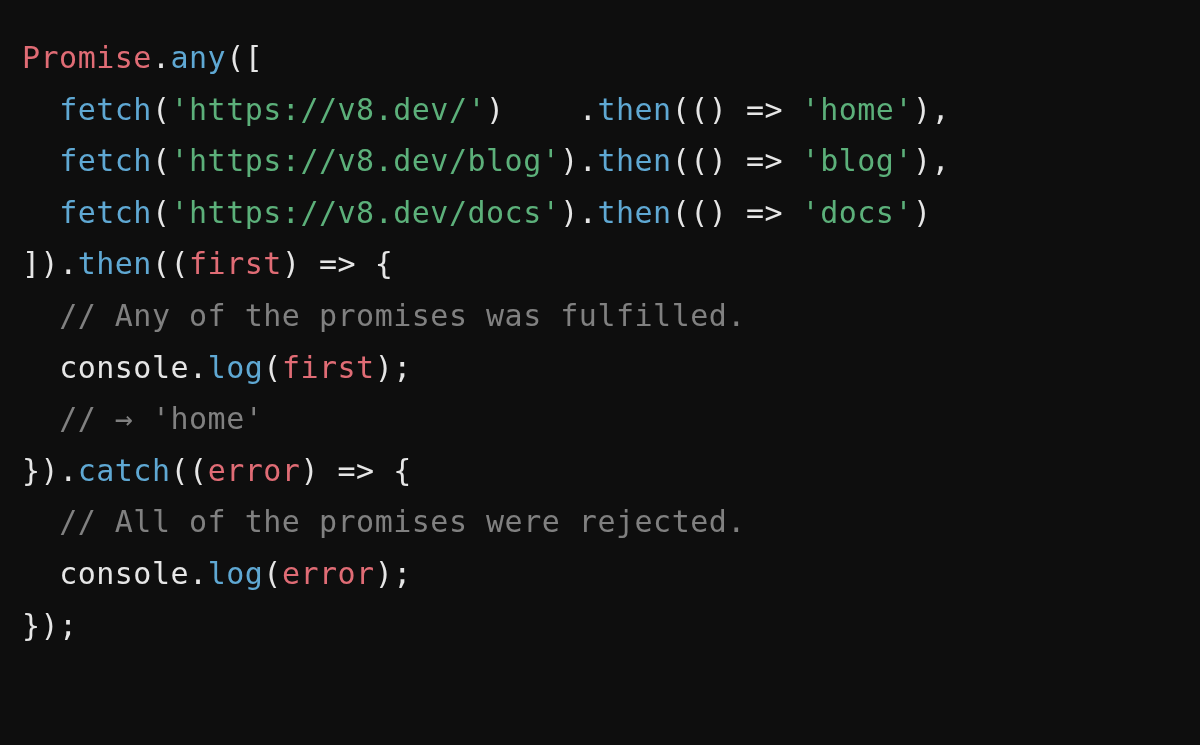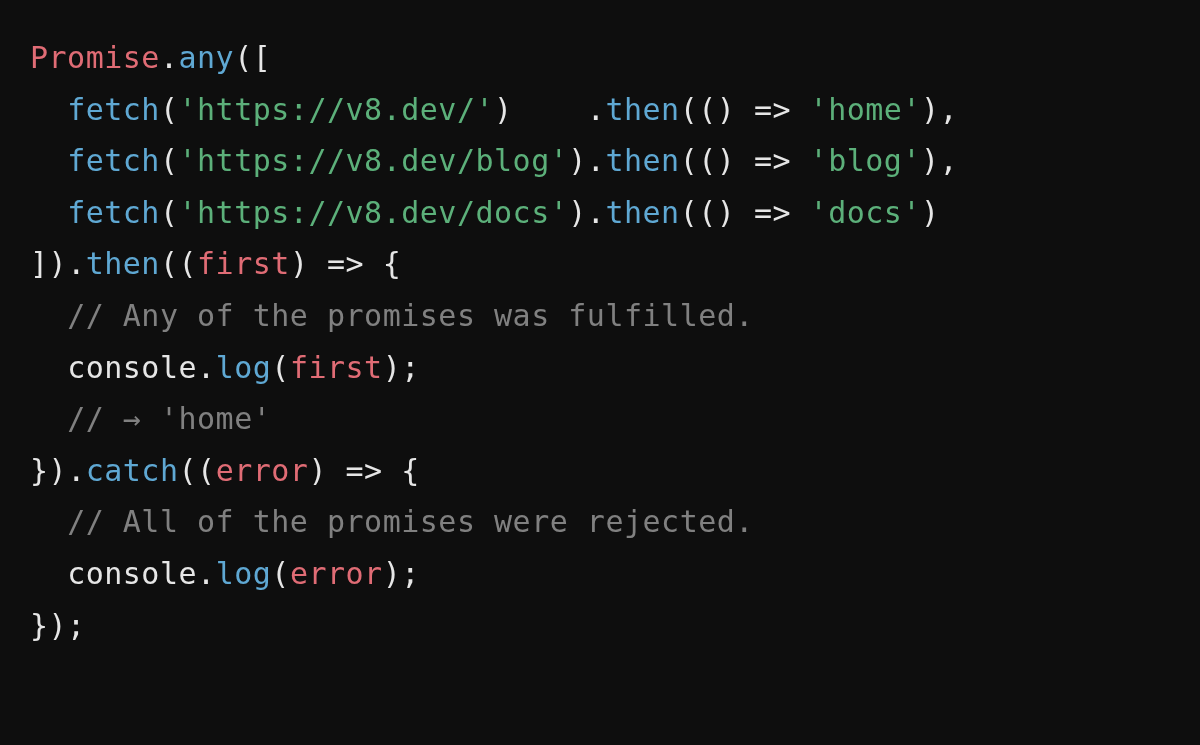--- a/index.html
+++ b/index.html
@@ -5,21 +5,21 @@
   html, body {
     margin: 0;
     padding: 0;
     width: 1200px;
     height: 745px;
     background: #0e0e0e;
     overflow: hidden;
   }
   pre.code {
     margin: 0;
-    padding: 32px 30px;
+    padding: 32px 22px;
     font-family: "SF Mono", ui-monospace, Menlo, Consolas, monospace;
     font-size: 30px;
     line-height: 1.72;
     letter-spacing: 0.5px;
     white-space: pre;
     color: #e6e6e6;
   }
   .c-class     { color: #e06c75; }      
   .c-method    { color: #5fa8d3; }      
   .c-func      { color: #5fa8d3; }      

